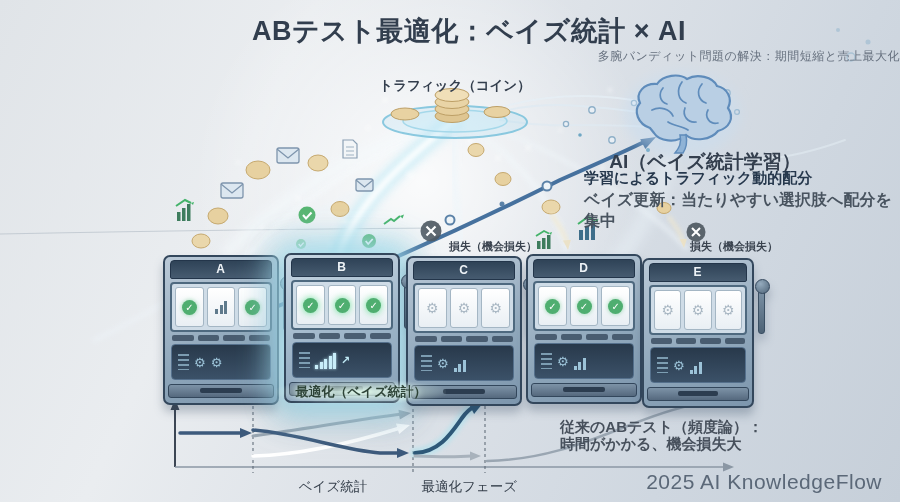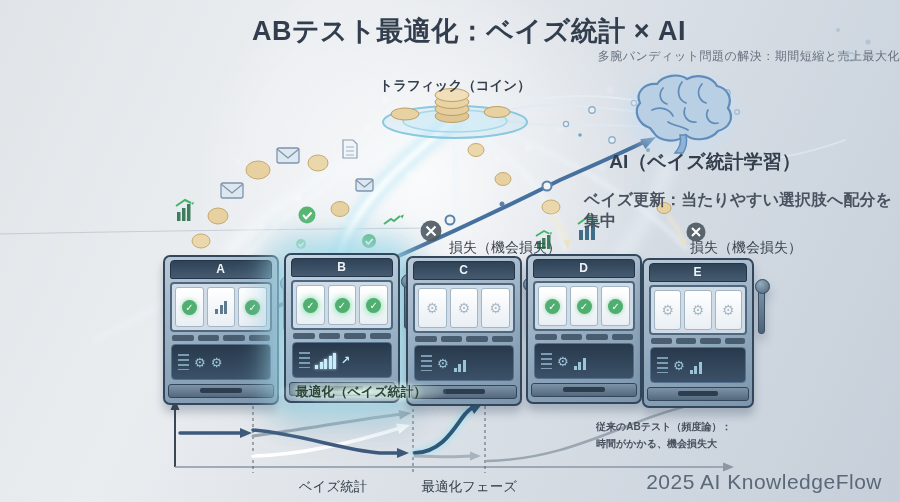--- a/index.html
+++ b/index.html
@@ -13,34 +13,34 @@
   .abs{position:absolute;}
   svg{position:absolute;left:0;top:0;}
 
   
   .title{left:0;right:0;top:13px;text-align:center;font-size:27px;font-weight:bold;color:#323e4e;letter-spacing:.5px;padding-left:38px;}
   .subtitle{left:0;right:0;top:48px;text-align:right;font-size:12px;color:#67717f;letter-spacing:.5px;margin-left:32px;}
   .traffic-label{left:355px;top:77px;width:200px;text-align:center;font-size:13.5px;font-weight:bold;color:#333e4d;}
   .ai-label{left:600px;top:149px;width:210px;text-align:center;font-size:19px;font-weight:bold;color:#343f4e;}
   .alloc-title{left:584px;top:169px;font-size:15px;font-weight:bold;color:#26384d;}
   .alloc-note{left:584px;top:190px;font-size:16px;font-weight:bold;color:#48535f;}
-  .loss{font-size:14px;font-weight:normal;color:#3a434f;}
+  .loss{font-size:11px;font-weight:bold;color:#3a434f;}
   .loss-left{left:449px;top:239px;}
   .loss-right{left:690px;top:239px;}
   .optimize-label{
     left:276px;top:380px;width:170px;text-align:center;
     font-size:13px;font-weight:bold;color:#2e4438;padding:3px 0;
     background:radial-gradient(ellipse at center, rgba(228,255,238,.95), rgba(228,255,238,0) 75%);
     text-shadow:0 0 6px #eafff2;z-index:5;
   }
   .tl-label{font-size:13.5px;color:#343e4a;text-align:center;z-index:4;}
   .tl-start{left:186px;top:502px;width:60px;margin-top:39px;}
   .tl-learning{left:283px;top:478px;width:100px;}
   .tl-optimization{left:395px;top:478px;width:122px;text-align:right;}
-  .trad-note{left:596px;top:418px;font-size:10px;font-weight:bold;color:#47505c;line-height:17px;z-index:4;}
+  .trad-note{left:560px;top:418px;font-size:15px;font-weight:bold;color:#47505c;line-height:17px;z-index:4;}
   .watermark{right:18px;top:470px;font-size:21px;color:#5b6878;letter-spacing:.5px;z-index:4;}
 
   
   .machine{position:absolute;width:116px;z-index:3;filter:drop-shadow(0 7px 5px rgba(40,60,85,.28));}
   .m-frame{border:2.5px solid #33475c;border-radius:7px;background:linear-gradient(160deg,#bac9d7,#8fa7bb 60%,#7d96ad);padding:3px 5px 5px;}
   .machine.glow .m-frame{box-shadow:0 0 32px 12px rgba(168,229,245,.85);background:linear-gradient(160deg,#c8d7e3,#9ab2c6 60%,#88a1b8);}
   .m-head{height:17px;background:linear-gradient(#2f4357,#465b70);border:1px solid #23354a;border-radius:4px 4px 2px 2px;color:#eef3f7;font-size:12px;font-weight:bold;line-height:17px;text-align:center;letter-spacing:1px;margin-bottom:3px;}
   .m-reels{display:flex;gap:3px;background:#cfdce7;border:2px solid #4e697f;border-radius:4px;padding:3px;height:40px;}
   .reel{flex:1;background:linear-gradient(#ffffff,#e9eff4);border:1px solid #a4b6c4;border-radius:3px;display:flex;align-items:center;justify-content:center;}
   .sym-check{width:15px;height:15px;border-radius:50%;background:#4fae70;color:#fff;font-size:10px;font-weight:bold;line-height:15px;text-align:center;box-shadow:0 0 4px rgba(80,190,120,.6);}
@@ -461,20 +461,21 @@
           </span>
       </div>
       <div class="m-base"></div>
     </div>
   </div>
 
   <div class="abs title">ABテスト最適化：ベイズ統計 × AI</div>
   <div class="abs subtitle">多腕バンディット問題の解決：期間短縮と売上最大化</div>
   <div class="abs traffic-label">トラフィック（コイン）</div>
   <div class="abs ai-label">AI（ベイズ統計学習）</div>
+  <div class="abs alloc-title">学習によるトラフィック動的配分</div>
   <div class="abs alloc-note">ベイズ更新：当たりやすい選択肢へ配分を集中</div>
   <div class="abs loss loss-left">損失（機会損失）</div>
   <div class="abs loss loss-right">損失（機会損失）</div>
   <div class="abs optimize-label">最適化（ベイズ統計）</div>
   <div class="abs tl-label tl-start">開始</div>
   <div class="abs tl-label tl-learning">ベイズ統計</div>
   <div class="abs tl-label tl-optimization">最適化フェーズ</div>
   <div class="abs trad-note">
     <div>従来のABテスト（頻度論）：</div>
     <div>時間がかかる、機会損失大</div>

